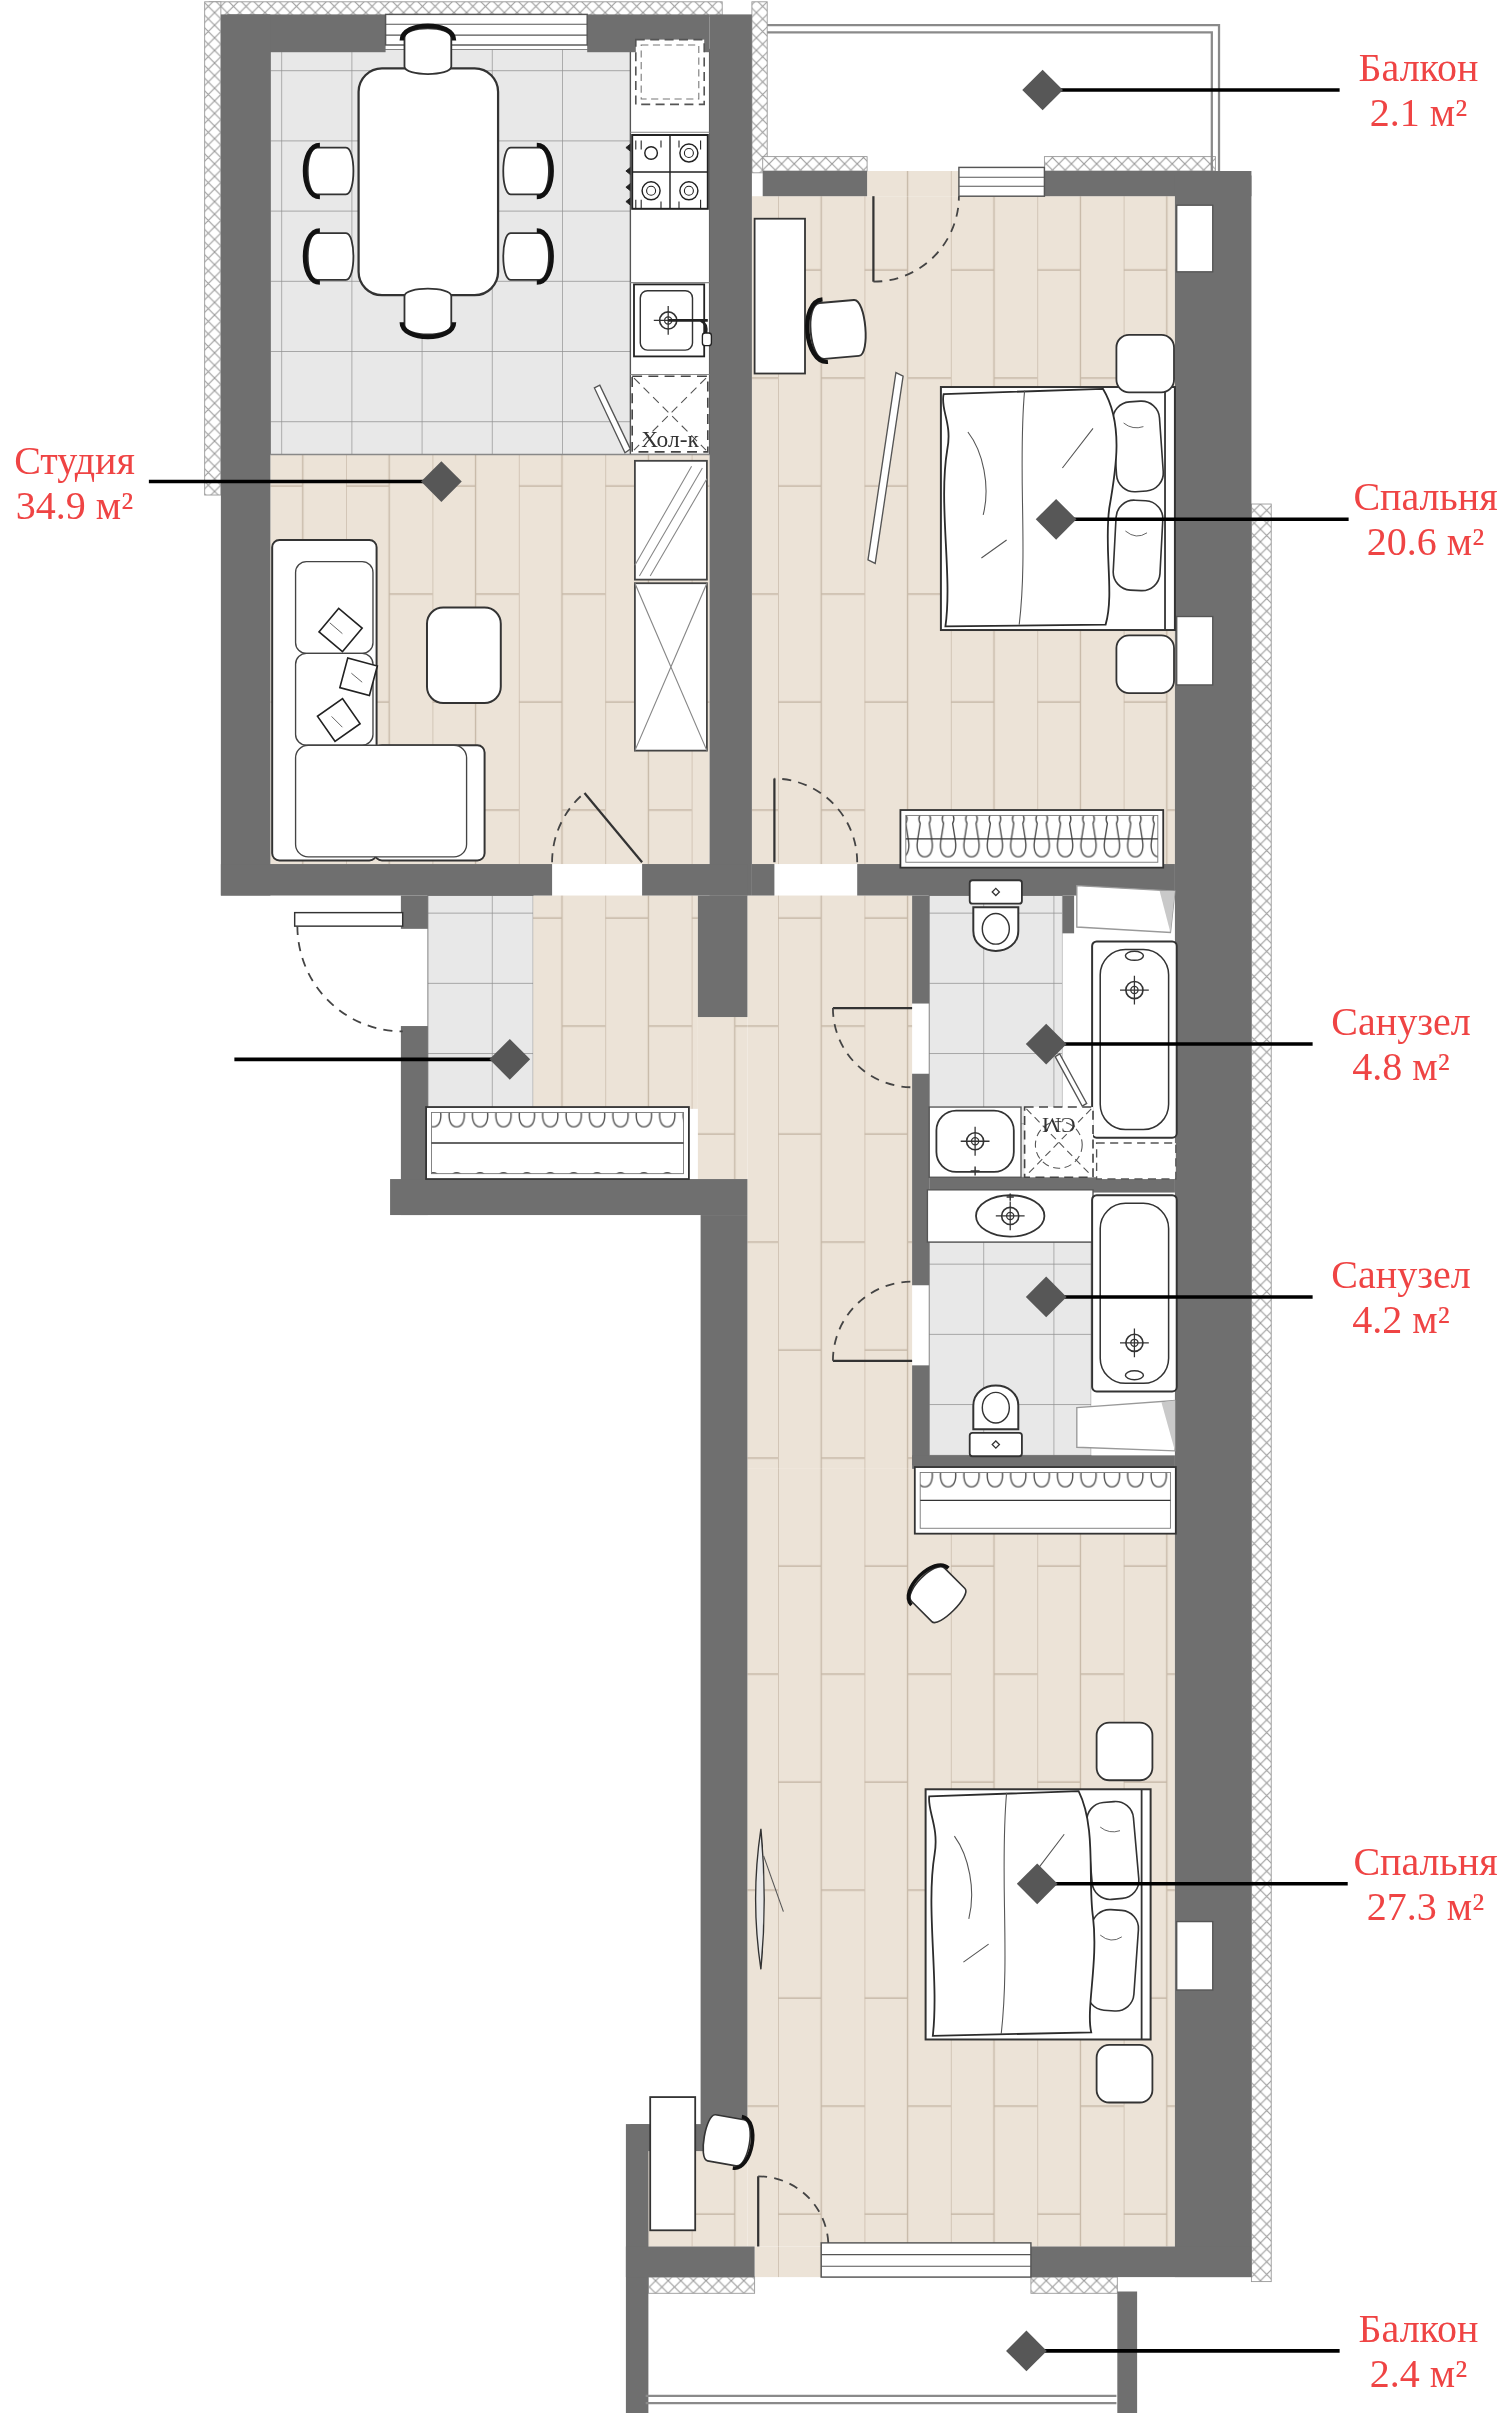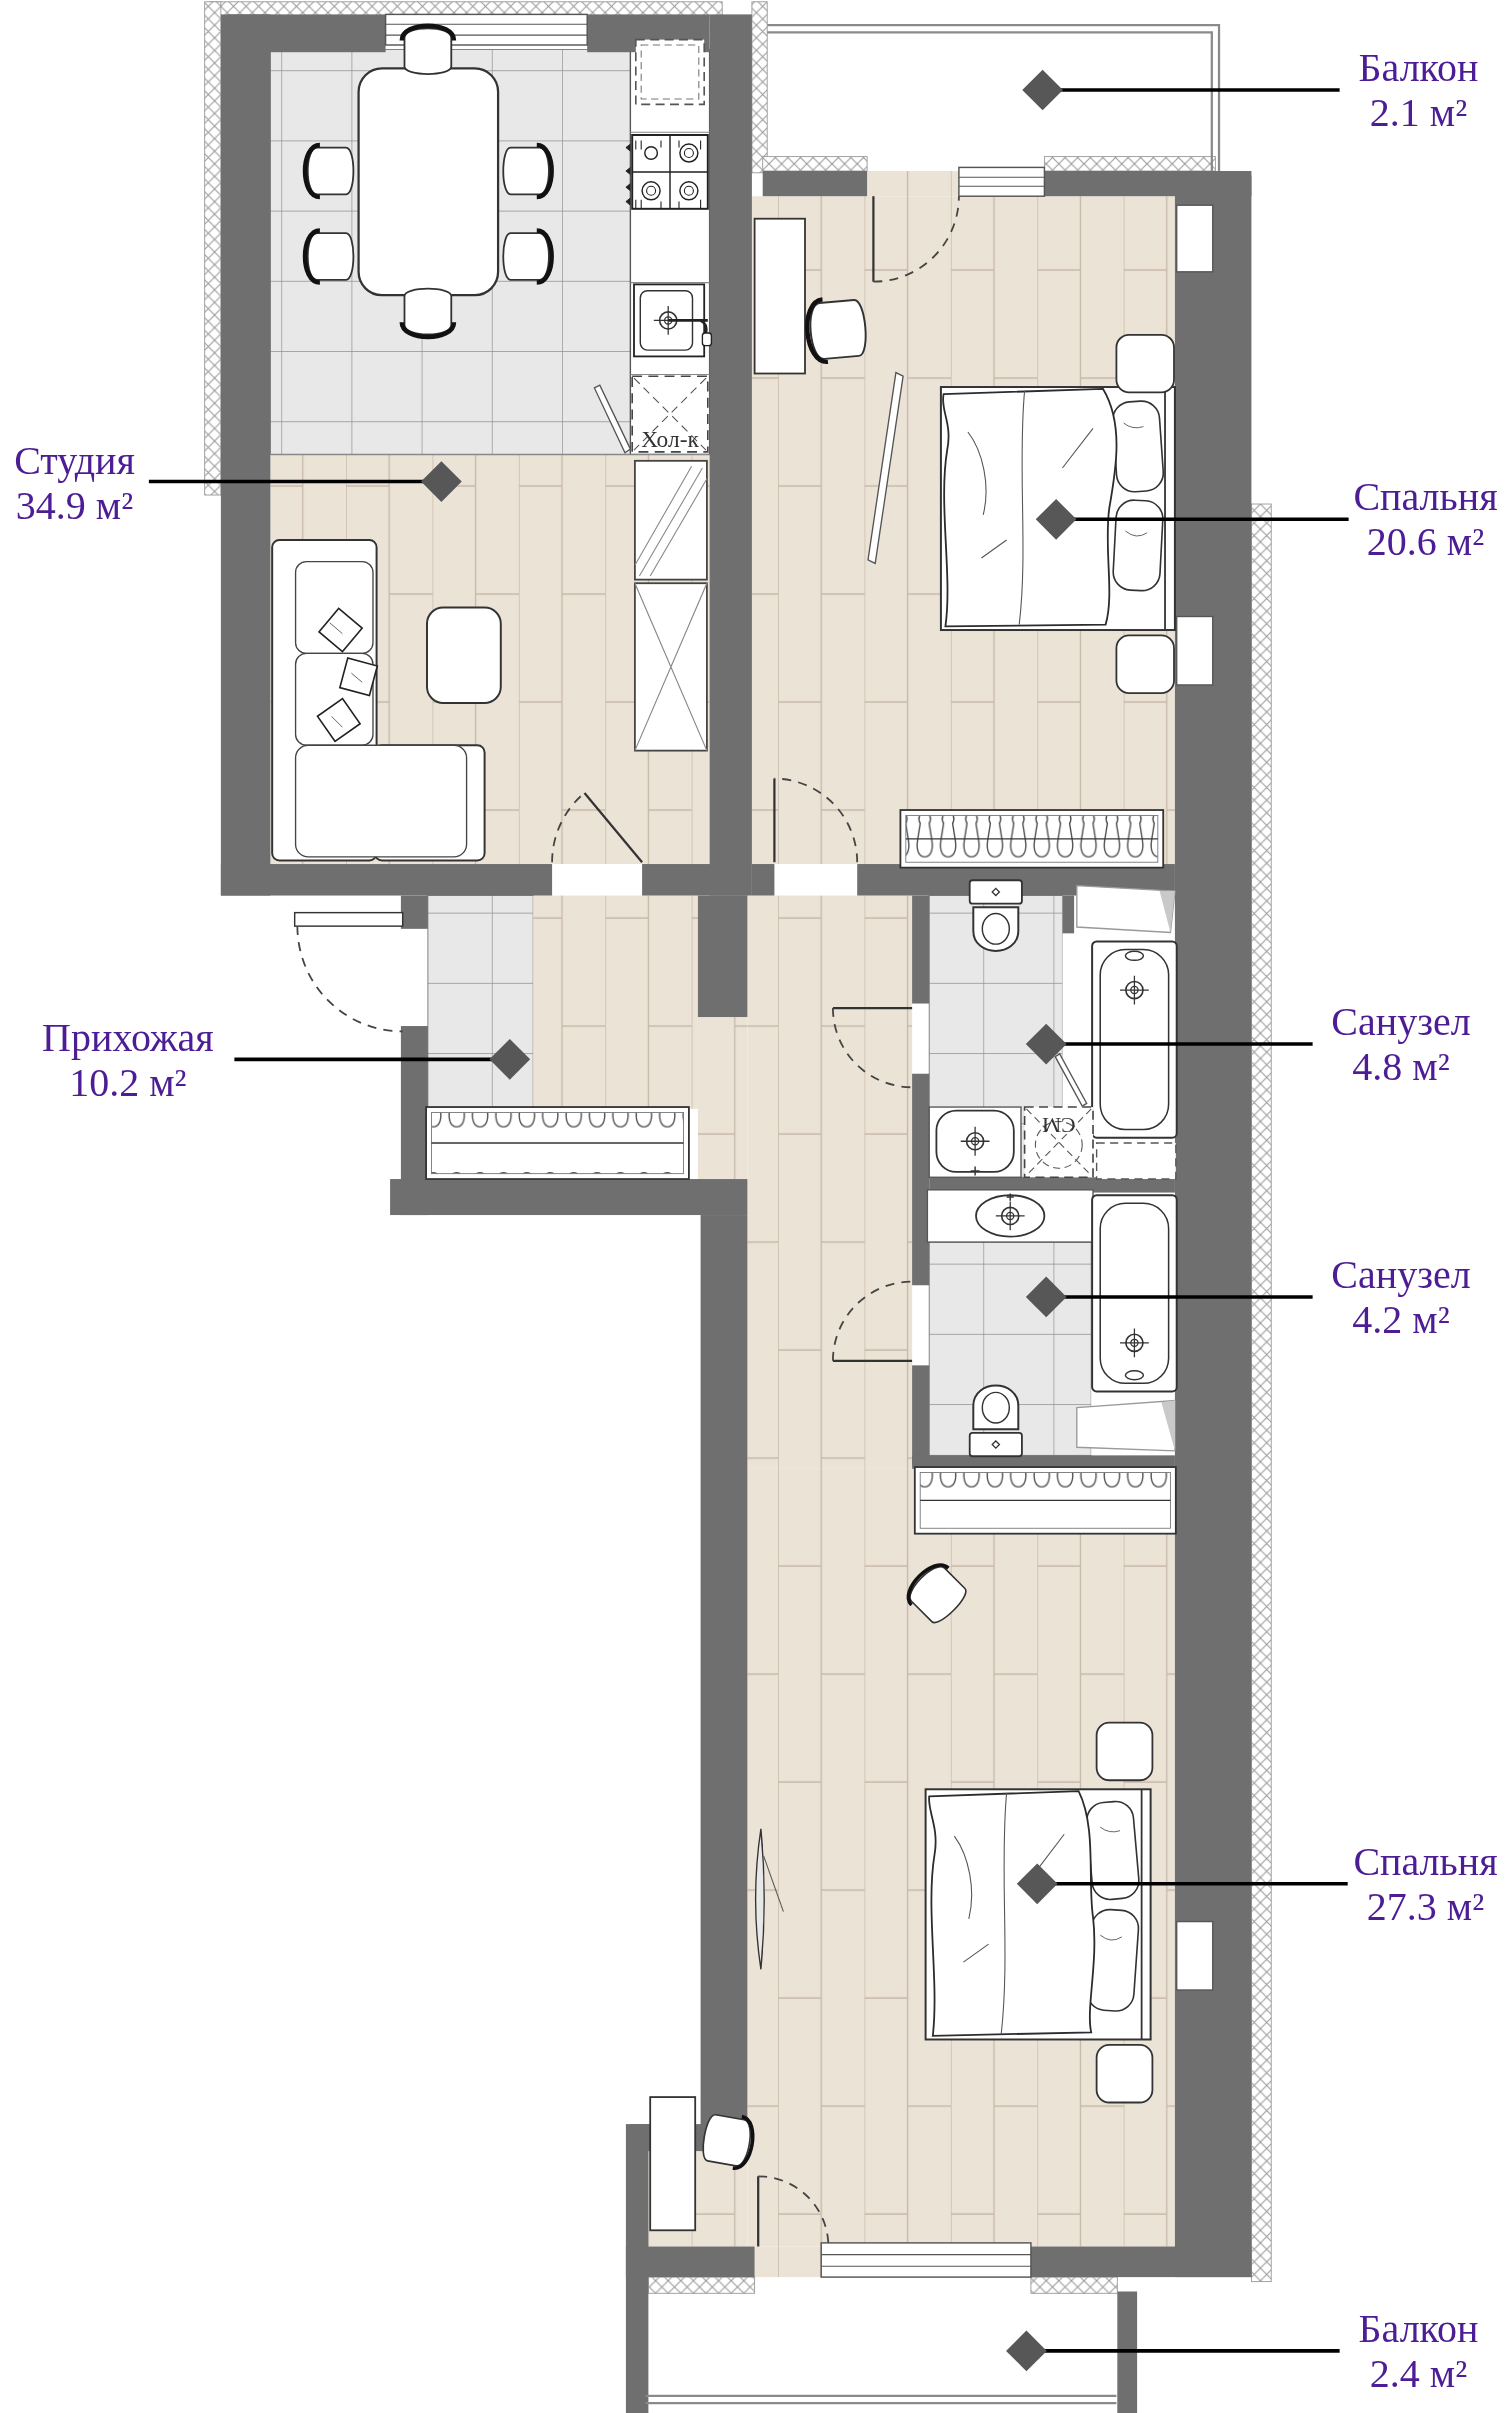--- a/index.html
+++ b/index.html
@@ -1,19 +1,19 @@
 <!DOCTYPE html>
 <html style="font-size:14.4px"><head>
 <meta charset="utf-8">
 <style>
   html,body{margin:0;padding:0;background:#ffffff;}
   #stage{position:relative;width:1511px;height:2413px;background:#ffffff;overflow:hidden;
          font-family:"Liberation Serif", serif;}
   #plan-svg{position:absolute;left:0;top:0;}
-  .room-label{position:absolute;text-align:center;color:#4c1d95;
+  .room-label{position:absolute;text-align:center;color:#ef4444;
               font-family:"Liberation Serif", serif;font-size:40px;line-height:45px;white-space:nowrap;}
   .room-label .nm{display:block;}
   .room-label .ar{display:block;}
 </style>
 </head>
 <body>
 
 <div id="stage">
 
 <svg id="plan-svg" width="1511" height="2413" viewBox="0 0 1678 2681" xmlns="http://www.w3.org/2000/svg">
@@ -375,24 +375,20 @@
   <span class="ar">2.1 м²</span>
 </div>
 <div class="room-label" style="left:1341px;top:474px;width:169px;">
   <span class="nm">Спальня</span>
   <span class="ar">20.6 м²</span>
 </div>
 <div class="room-label" style="left:0px;top:438px;width:149px;">
   <span class="nm">Студия</span>
   <span class="ar">34.9 м²</span>
 </div>
-<div class="room-label" style="left:23.4px;top:1015px;width:209px;">
-  <span class="nm">Прихожая</span>
-  <span class="ar">10.2 м²</span>
-</div>
 <div class="room-label" style="left:1313px;top:999px;width:176px;">
   <span class="nm">Санузел</span>
   <span class="ar">4.8 м²</span>
 </div>
 <div class="room-label" style="left:1313px;top:1252px;width:176px;">
   <span class="nm">Санузел</span>
   <span class="ar">4.2 м²</span>
 </div>
 <div class="room-label" style="left:1341px;top:1839px;width:169px;">
   <span class="nm">Спальня</span>

